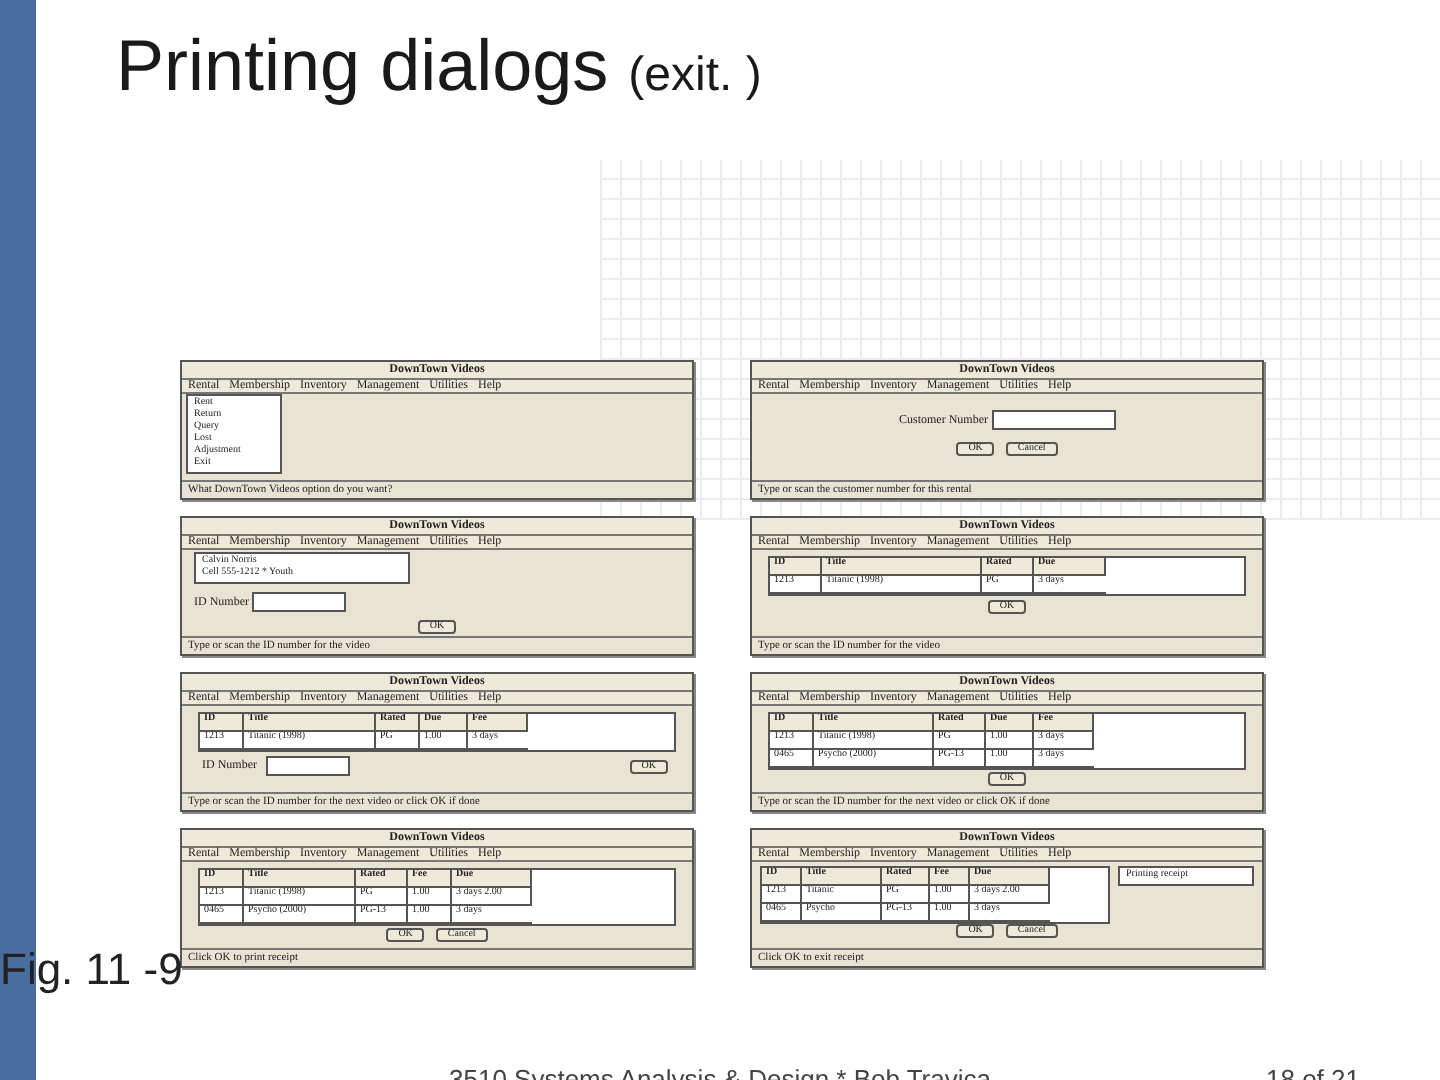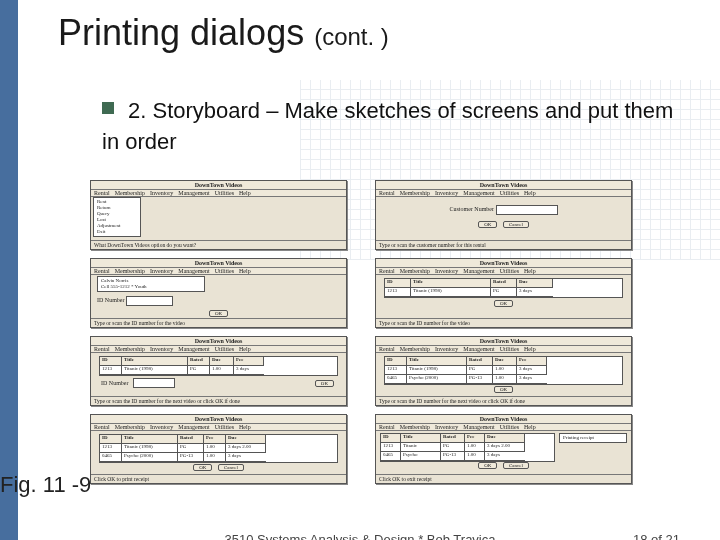--- a/index.html
+++ b/index.html
@@ -65,26 +65,23 @@
   .grid-table div:last-child, .grid-table .row-end { border-right:none; }
 
 </style>
 </head>
 <body>
 
 <div class="slide">
 
   <div class="title">
     <span>Printing dialogs</span>
-    <span class="cont">(cont. )</span>
+    <span class="cont">(exit. )</span>
   </div>
 
-  <div class="bullet-row">
-    <span class="sq"></span><span>2. Storyboard – Make sketches of screens and put them in order</span>
-  </div>
 
   <div class="story-grid">
 
     <div class="sb">
       <div class="tb">DownTown Videos</div>
       <div class="mb">
         <span>Rental</span>
         <span>Membership</span>
         <span>Inventory</span>
         <span>Management</span>

